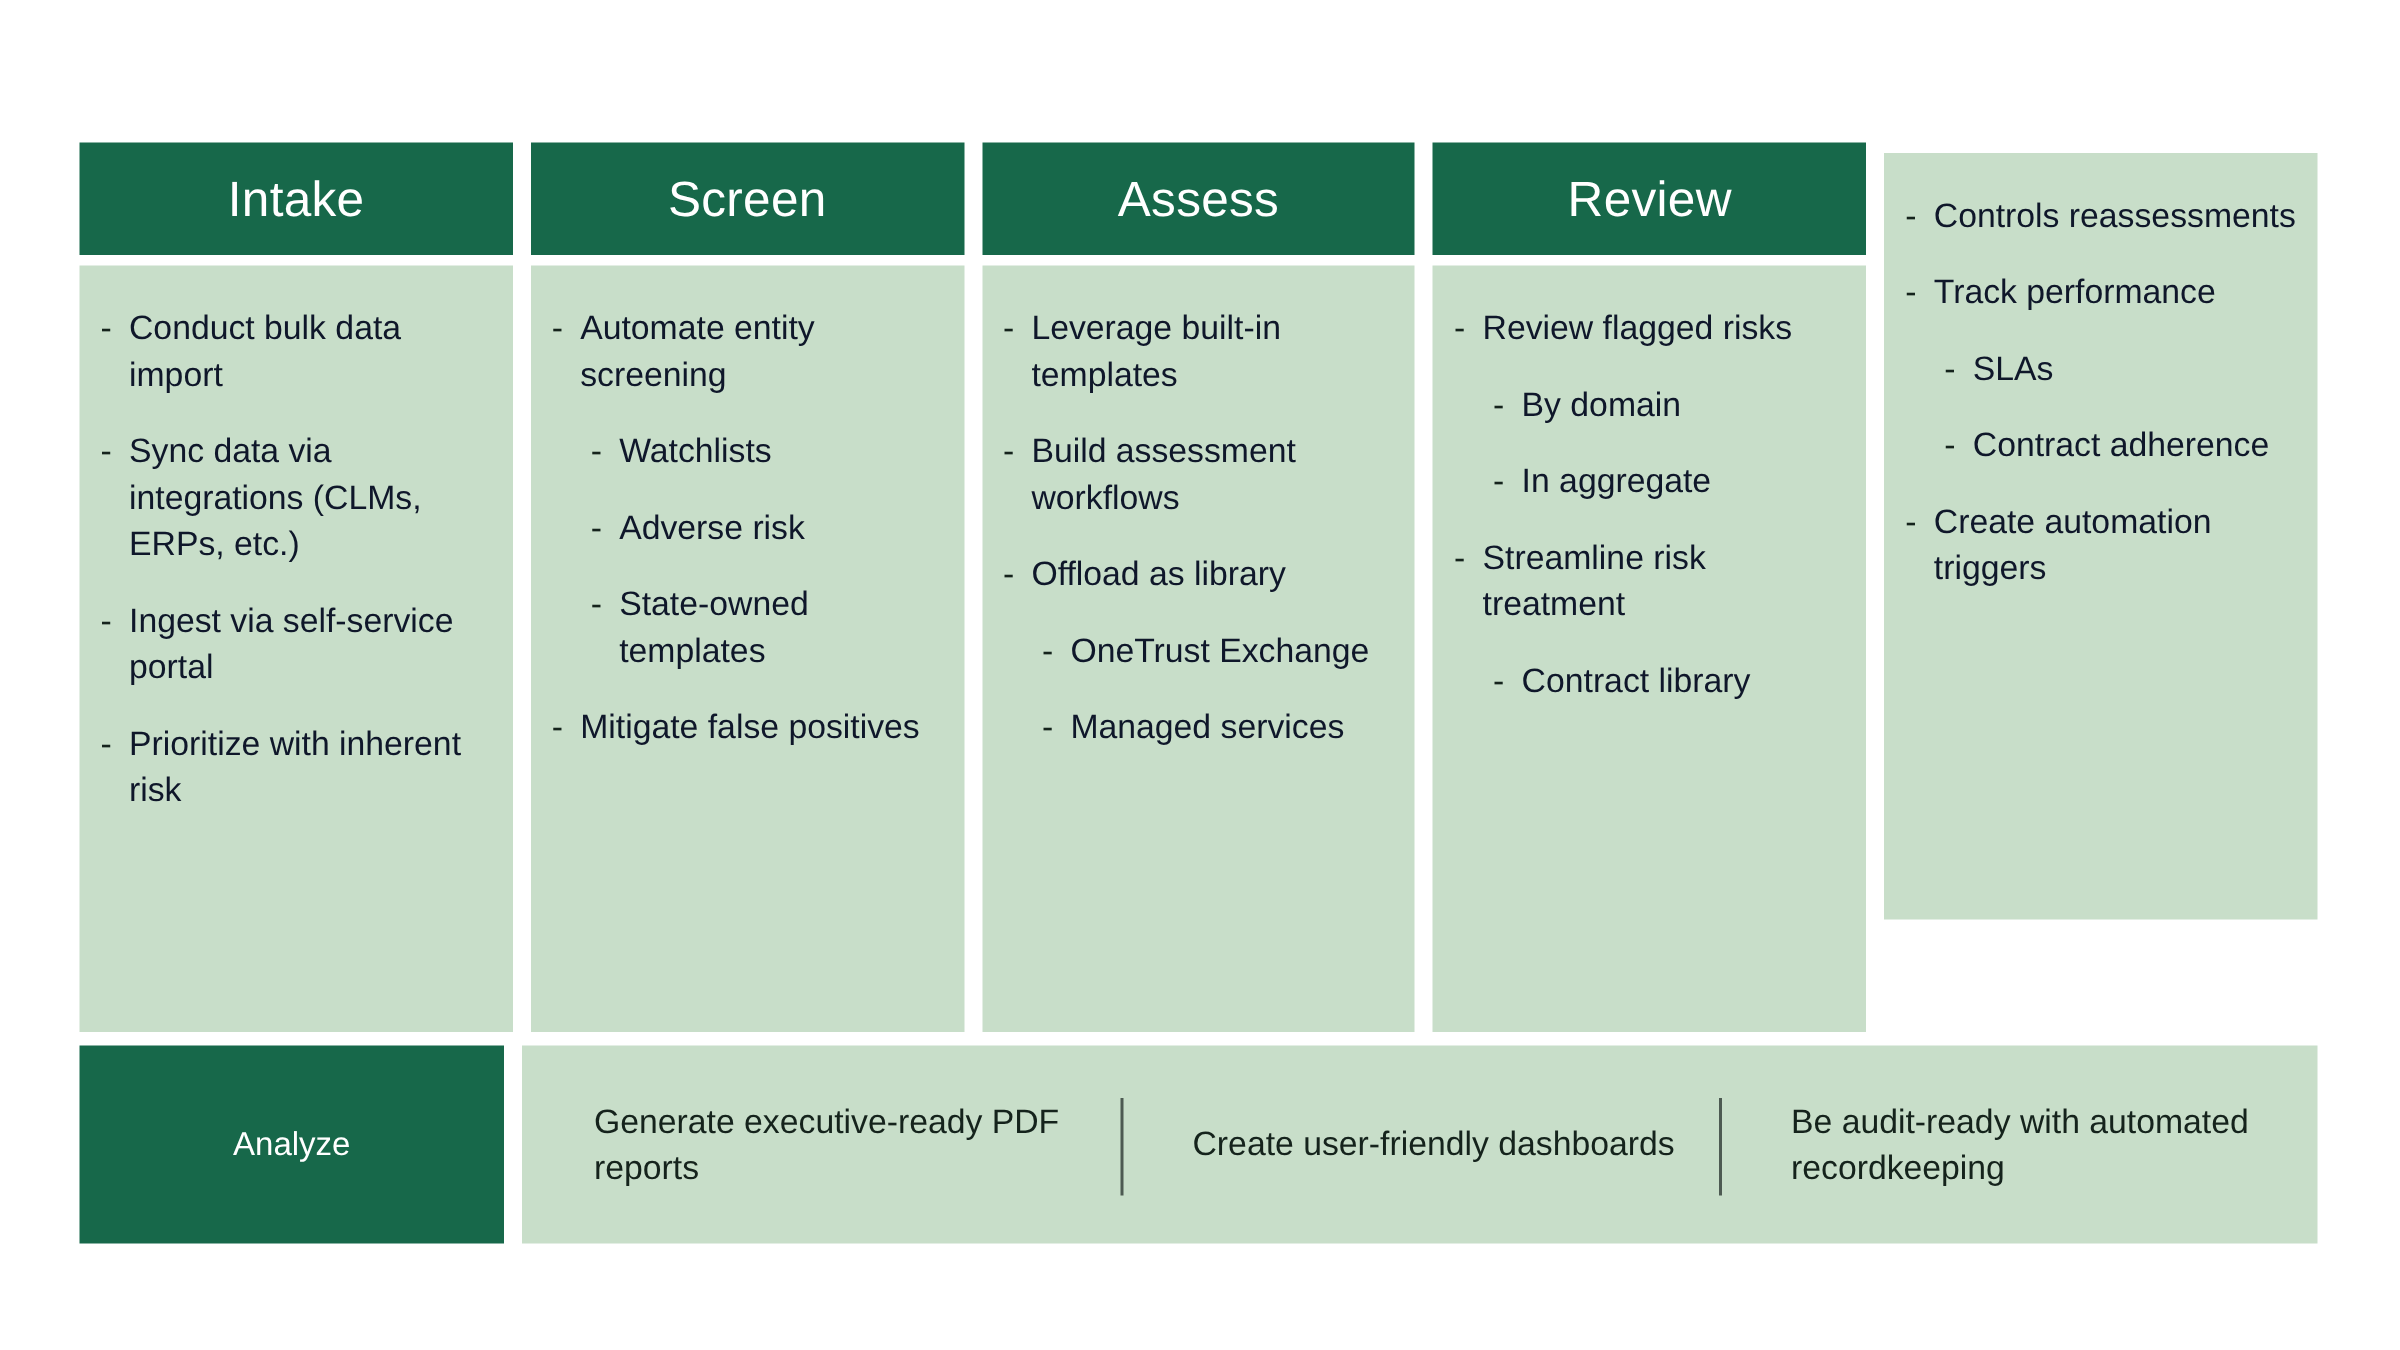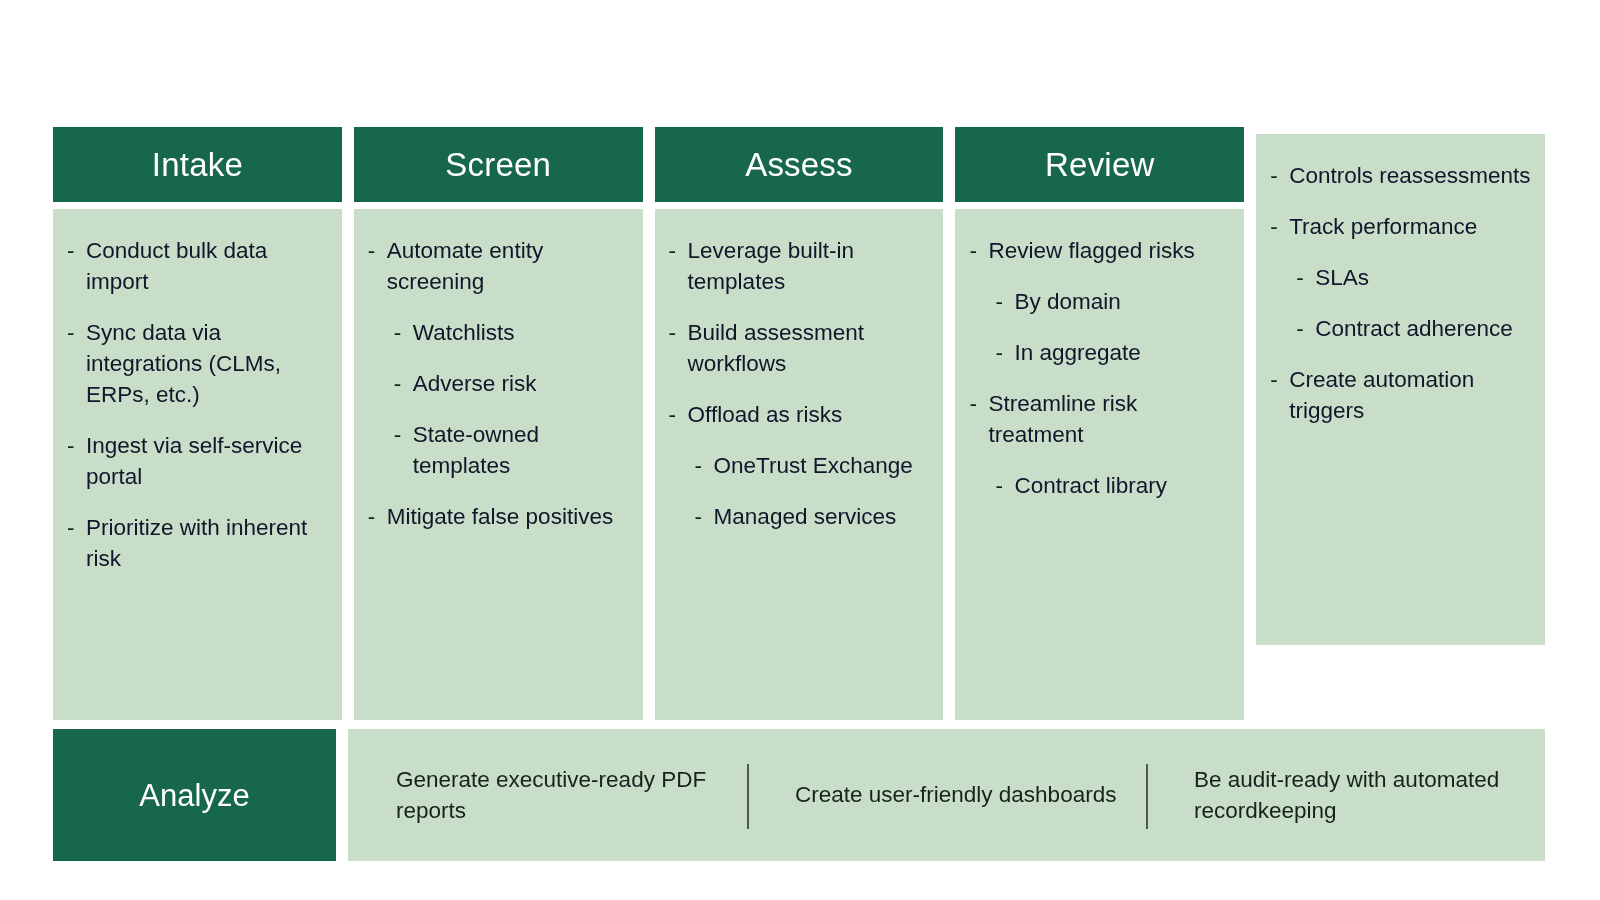--- a/index.html
+++ b/index.html
@@ -13,21 +13,20 @@
     font-family: "Liberation Sans", "DejaVu Sans", sans-serif;
     overflow: hidden;
   }
 
   .canvas {
     position: relative;
     width: 1600px;
     height: 868px;
     background: #ffffff;
     box-sizing: border-box;
-    margin-top: 32px;
   }
 
   
   .flow {
     position: absolute;
     left: 53px;
     top: 95px;
     width: 1492px;
     display: flex;
     gap: 12px;
@@ -108,21 +107,21 @@
   .analyze-label-box {
     width: 283px;
     flex: 0 0 283px;
     background: #17684a;
     display: flex;
     align-items: center;
     justify-content: center;
   }
   .analyze-label {
     color: #ffffff;
-    font-size: 31px;
+    font-size: 22px;
     font-weight: 400;
     line-height: 1;
   }
 
   .analyze-items {
     flex: 1 1 auto;
     background: #c8dec9;
     display: flex;
     align-items: stretch;
   }
@@ -223,21 +222,21 @@
           <li class="bullet level-1">
             <span class="bullet-dash">-</span>
             <span class="bullet-text">Leverage built-in templates</span>
           </li>
           <li class="bullet level-1">
             <span class="bullet-dash">-</span>
             <span class="bullet-text">Build assessment workflows</span>
           </li>
           <li class="bullet level-1">
             <span class="bullet-dash">-</span>
-            <span class="bullet-text">Offload as risks</span>
+            <span class="bullet-text">Offload as library</span>
           </li>
           <li class="bullet level-2">
             <span class="bullet-dash">-</span>
             <span class="bullet-text">OneTrust Exchange</span>
           </li>
           <li class="bullet level-2">
             <span class="bullet-dash">-</span>
             <span class="bullet-text">Managed services</span>
           </li>
         </ul>

